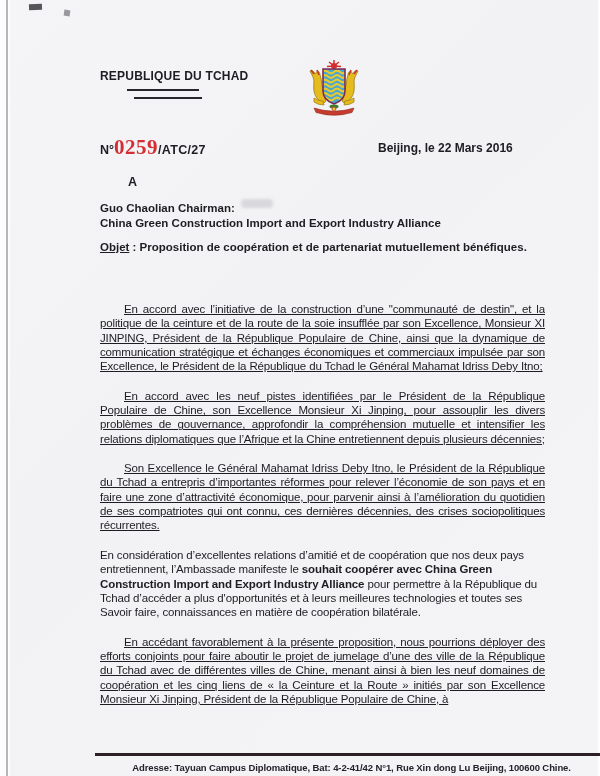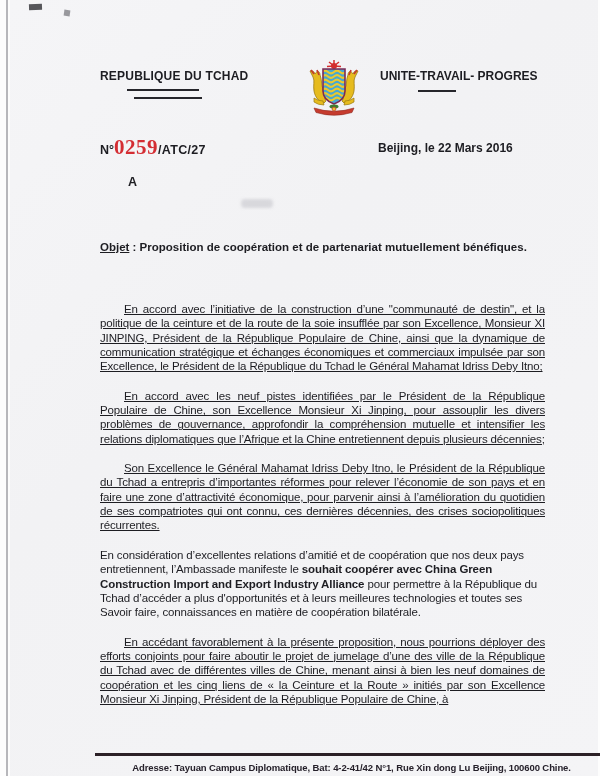--- a/index.html
+++ b/index.html
@@ -141,33 +141,33 @@
           <path d="M24,41 q3,-2.6 6,0 t6,0 t6,0 t6,0"></path>
         </g>
       </g>
       <path d="M25,11 h22 v22 q0,9 -11,13 q-11,-4 -11,-13 z" fill="none" stroke="#7c2b55" stroke-width="1.6"></path>
 
       <ellipse cx="36" cy="48.5" rx="4.5" ry="2" fill="#3e7d2f"></ellipse>
       <path d="M16,50 Q36,56.5 56,50 L54,54.5 Q36,60 18,54.5 Z" fill="#c63b2e" stroke="#8f2a20" stroke-width="0.6"></path>
       <circle cx="36" cy="51" r="1.9" fill="#ecc92c" stroke="#c23a2e" stroke-width="0.8"></circle>
     </svg>
 
-    <div class="motto-block">
-      <div class="motto-text">UNITE-TRAVAIL- PROGRES</div>
-      <div class="rule-3"></div>
-    </div>
 
     <div class="ref-line">
       <span class="ref-prefix">N°</span>
       <span class="ref-digits">0259</span>
       <span class="ref-suffix">/ATC/27</span>
     </div>
     <div class="dateline">Beijing, le 22 Mars 2016</div>
 
     <div class="salutation">A</div>
+    <div class="recipient">
+      <div>Guo Chaolian Chairman:</div>
+      <div>China Green Construction Import and Export Industry Alliance</div>
+    </div>
 
     <div class="subject">
       <span class="subject-label">Objet</span><span> : Proposition de coopération et de partenariat mutuellement bénéfiques.</span>
     </div>
 
     <div class="body-text">
         <p class="indent justify"><span>En accord avec l’initiative de la construction d’une "communauté de destin", et la politique de la ceinture et de la route de la soie insufflée par son Excellence, Monsieur XI JINPING, Président de la République Populaire de Chine, ainsi que la dynamique de communication stratégique et échanges économiques et commerciaux impulsée par son Excellence, le Président de la République du Tchad le Général Mahamat Idriss Deby Itno;</span></p>
         <p class="indent justify"><span>En accord avec les neuf pistes identifiées par le Président de la République Populaire de Chine, son Excellence Monsieur Xi Jinping, pour assouplir les divers problèmes de gouvernance, approfondir la compréhension mutuelle et intensifier les relations diplomatiques que l’Afrique et la Chine entretiennent depuis plusieurs décennies;</span></p>
         <p class="indent justify"><span>Son Excellence le Général Mahamat Idriss Deby Itno, le Président de la République du Tchad a entrepris d’importantes réformes pour relever l’économie de son pays et en faire une zone d’attractivité économique, pour parvenir ainsi à l’amélioration du quotidien de ses compatriotes qui ont connu, ces dernières décennies, des crises sociopolitiques récurrentes.</span></p>
         <p class=""><span>En considération d’excellentes relations d’amitié et de coopération que nos deux pays entretiennent, l’Ambassade manifeste le </span><b>souhait coopérer avec China Green Construction Import and Export Industry Alliance</b><span> pour permettre à la République du Tchad d’accéder a plus d'opportunités et à leurs meilleures technologies et toutes ses Savoir faire, connaissances en matière de coopération bilatérale.</span></p>

